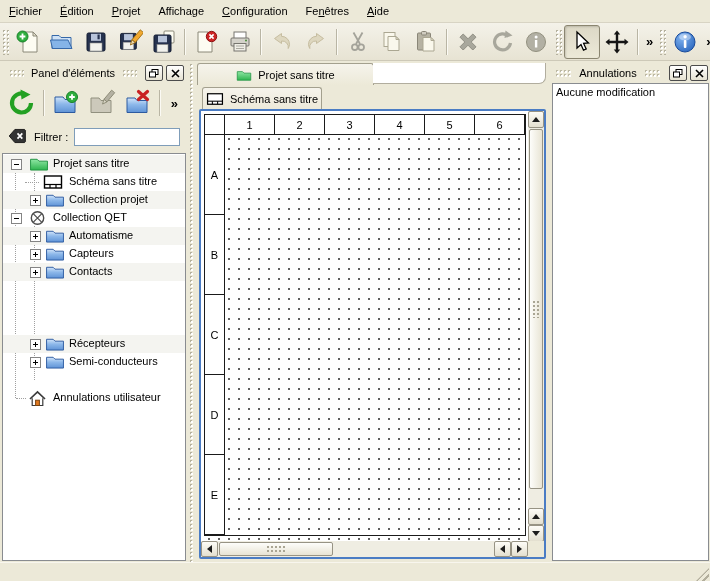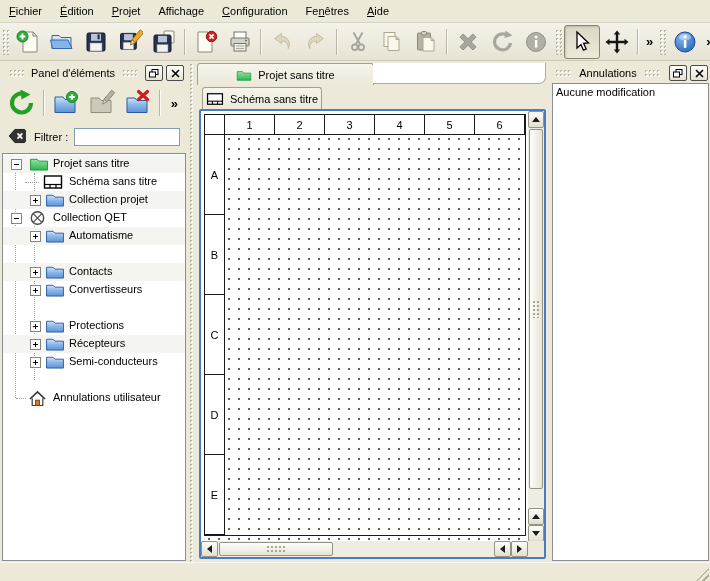--- a/index.html
+++ b/index.html
@@ -349,49 +349,39 @@
     <div class="trow" style="top:55px">
         <span class="exp" style="left:8px">
           <i class="bh"></i>
         </span>
         <span class="ticon" style="left:26px"><svg width="17" height="16" viewBox="0 0 16 16">
             <circle cx="8" cy="8" r="6.2" fill="#fdfdfd" stroke="#4a4a4a" stroke-width="1.4"></circle>
             <path d="M3.9,3.9 L12.1,12.1 M12.1,3.9 L3.9,12.1" stroke="#4a4a4a" stroke-width="1.2"></path>
           </svg></span>
         <span class="tlabel" style="left:50px">Collection QET</span>
       </div>
+    <div class="trow" style="top:91px">
+        <span class="exp" style="left:27px">
+          <i class="bh"></i>
+          <i class="bv"></i>
+        </span>
+        <span class="ticon" style="left:42px"><svg width="20" height="15" viewBox="0 0 20 16">
+            <path d="M1,3.5 h7 l2,2 h9 v9.5 h-18 z" fill="url(#fldg)" stroke="#2c5aa0"></path>
+          </svg></span>
+        <span class="tlabel" style="left:66px">Capteurs</span>
+      </div>
     <div class="trow alt" style="top:109px">
         <span class="exp" style="left:27px">
           <i class="bh"></i>
           <i class="bv"></i>
         </span>
         <span class="ticon" style="left:42px"><svg width="20" height="15" viewBox="0 0 20 16">
             <path d="M1,3.5 h7 l2,2 h9 v9.5 h-18 z" fill="url(#fldg)" stroke="#2c5aa0"></path>
           </svg></span>
         <span class="tlabel" style="left:66px">Contacts</span>
-      </div>
-    <div class="trow" style="top:127px">
-        <span class="exp" style="left:27px">
-          <i class="bh"></i>
-          <i class="bv"></i>
-        </span>
-        <span class="ticon" style="left:42px"><svg width="20" height="15" viewBox="0 0 20 16">
-            <path d="M1,3.5 h7 l2,2 h9 v9.5 h-18 z" fill="url(#fldg)" stroke="#2c5aa0"></path>
-          </svg></span>
-        <span class="tlabel" style="left:66px">Convertisseurs</span>
-      </div>
-    <div class="trow" style="top:163px">
-        <span class="exp" style="left:27px">
-          <i class="bh"></i>
-          <i class="bv"></i>
-        </span>
-        <span class="ticon" style="left:42px"><svg width="20" height="15" viewBox="0 0 20 16">
-            <path d="M1,3.5 h7 l2,2 h9 v9.5 h-18 z" fill="url(#fldg)" stroke="#2c5aa0"></path>
-          </svg></span>
-        <span class="tlabel" style="left:66px">Protections</span>
       </div>
     <div class="trow alt" style="top:181px">
         <span class="exp" style="left:27px">
           <i class="bh"></i>
           <i class="bv"></i>
         </span>
         <span class="ticon" style="left:42px"><svg width="20" height="15" viewBox="0 0 20 16">
             <path d="M1,3.5 h7 l2,2 h9 v9.5 h-18 z" fill="url(#fldg)" stroke="#2c5aa0"></path>
           </svg></span>
         <span class="tlabel" style="left:66px">Récepteurs</span>

